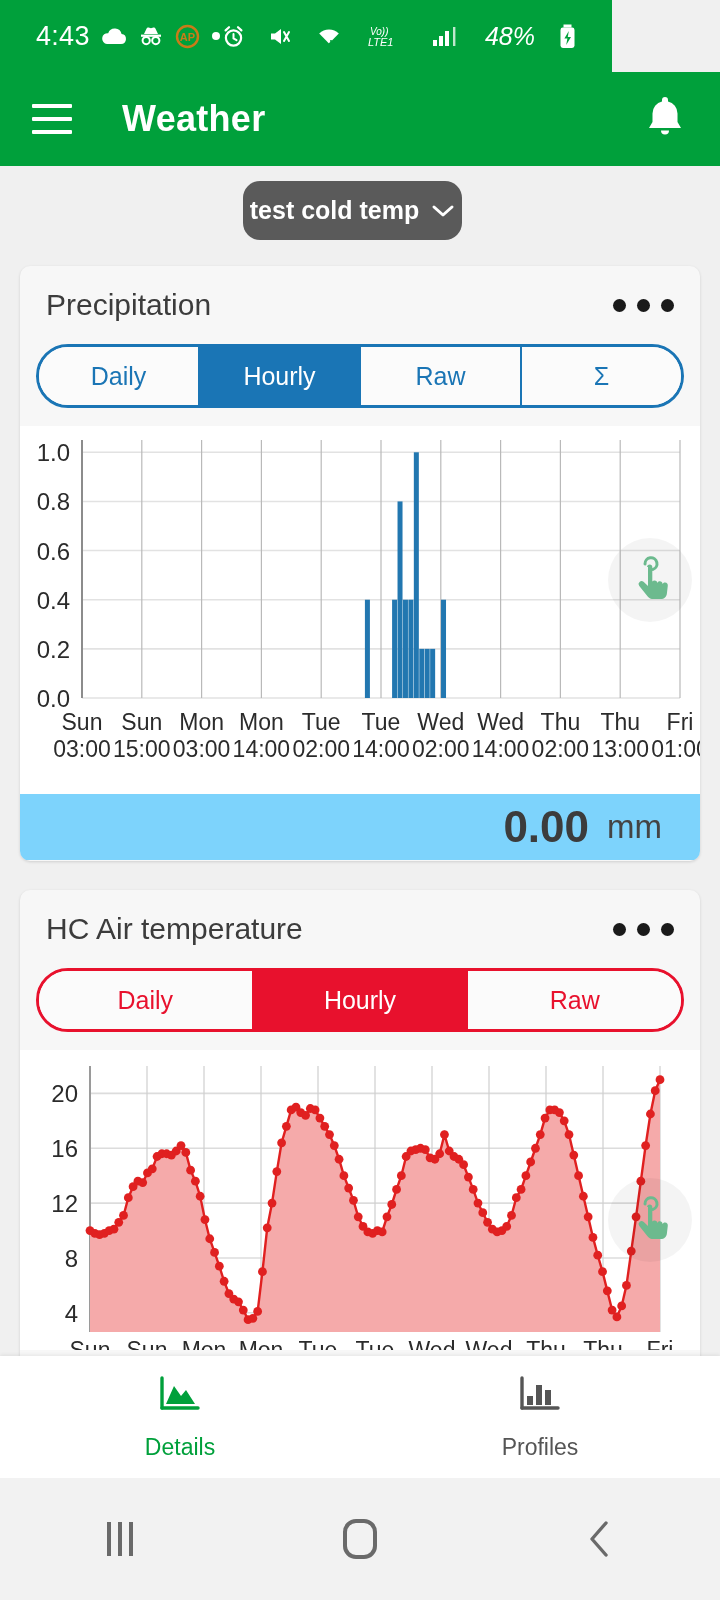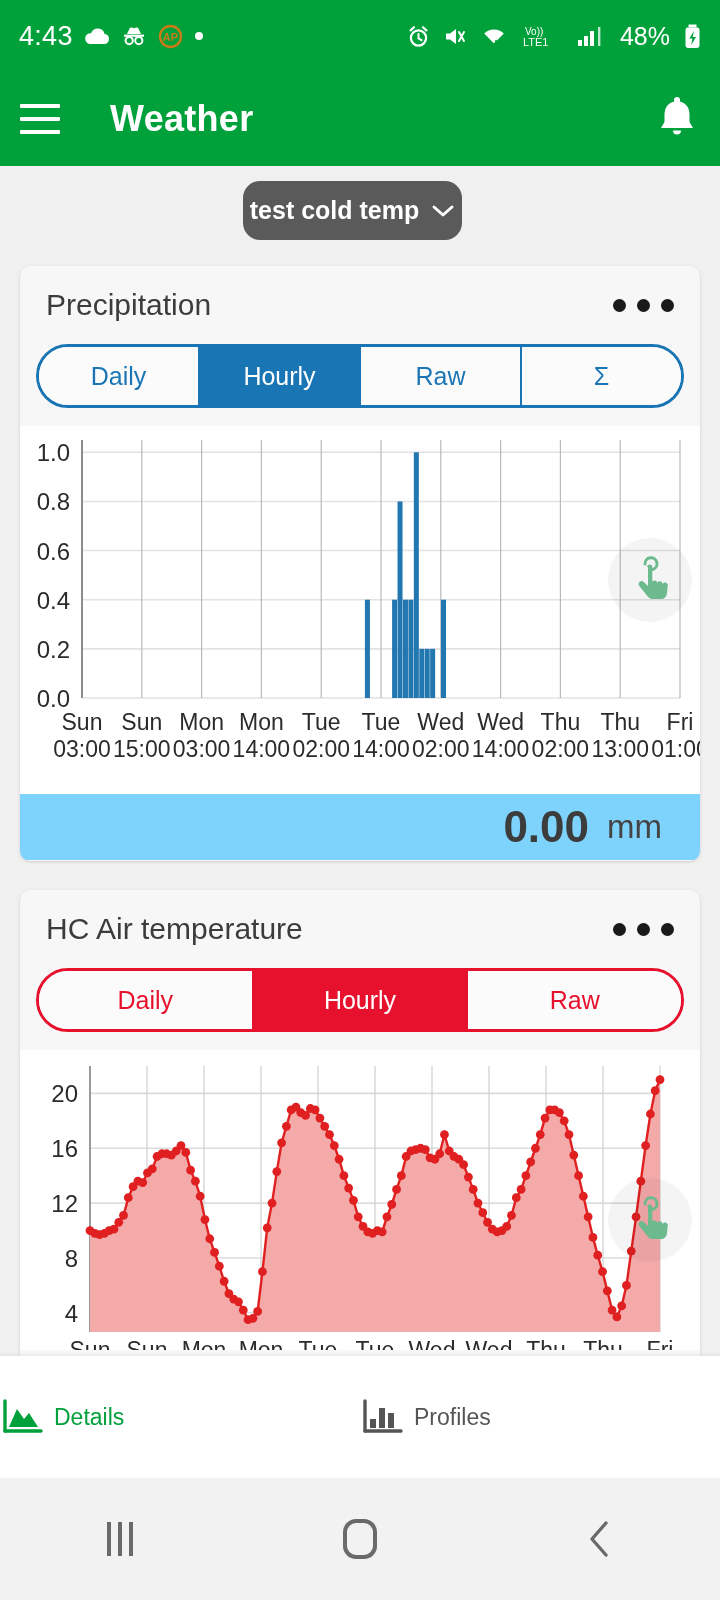--- a/index.html
+++ b/index.html
@@ -6,34 +6,34 @@
   html, body {
     width: 720px; height: 1600px;
     font-family: "Liberation Sans", sans-serif;
     background: #f2f2f2;
     overflow: hidden;
   }
   #app { position: relative; width: 720px; height: 1600px; background: #f0f0f0; }
 
   
   .statusbar {
-    position: absolute; top: 0; left: 0; width: 720px; height: 72px;
+    position: absolute; top: 0; left: 0; width: 612px; height: 72px;
     background: #00a03b; display: flex; align-items: center;
-    padding: 0 19px; color: #fff;
+    padding: 0 36px; color: #fff;
   }
   .sb-left { display: flex; align-items: center; gap: 11px; }
   .sb-time { font-size: 27px; font-weight: 400; letter-spacing: .3px; }
-  .sb-right { margin-left: auto; display: flex; align-items: center; gap: 14px; }
+  .sb-right { margin-left: auto; display: flex; align-items: center; gap: 24px; font-style: italic; }
   .sb-batt { font-size: 25px; font-weight: 400; margin-left: 2px; }
   .ico { display: inline-flex; align-items: center; justify-content: center; }
 
   
   .appbar {
     position: absolute; top: 72px; left: 0; width: 720px; height: 94px;
-    background: #00a03b; display: flex; align-items: center; padding: 0 20px;
+    background: #00a03b; display: flex; align-items: center; padding: 0 32px;
   }
   .hamburger { width: 40px; height: 30px; display: flex; flex-direction: column;
     justify-content: space-between; cursor: pointer; }
   .hamburger span { display: block; height: 4px; background: #fff; border-radius: 1px; }
   .app-title { color: #fff; font-size: 36px; font-weight: 700; margin-left: 50px; letter-spacing: .3px; }
   .bell { margin-left: auto; }
 
   
   .chip {
     position: absolute; top: 181px; left: 243px; width: 219px; height: 59px;
@@ -88,21 +88,21 @@
     background: rgba(0,0,0,0.045); display: flex; align-items: center;
     justify-content: center; pointer-events: auto; cursor: pointer;
   }
 
   
   .bottomnav {
     position: absolute; bottom: 122px; left: 0; width: 720px; height: 122px;
     background: #fff; display: flex; align-items: center;
     box-shadow: 0 -1px 4px rgba(0,0,0,0.08);
   }
-  .navitem { flex: 1; display: flex; flex-direction: row; align-items: center; gap: 8px; cursor: pointer; }
+  .navitem { flex: 1; display: flex; flex-direction: column; align-items: center; gap: 20px; cursor: pointer; }
   .navitem span { font-size: 23px; }
   .navitem.active span { color: #00a03b; }
   .navitem.inactive span { color: #555; }
 
   
   .sysnav { position: absolute; bottom: 0; left: 0; width: 720px; height: 122px;
     background: #f2f2f2; display: flex; align-items: center; }
   .sysbtn { flex: 1; display: flex; align-items: center; justify-content: center; cursor: pointer; }
   .recents { display: flex; gap: 7px; }
   .recents i { width: 4px; height: 34px; background: #6a6a6a; display: block; }

